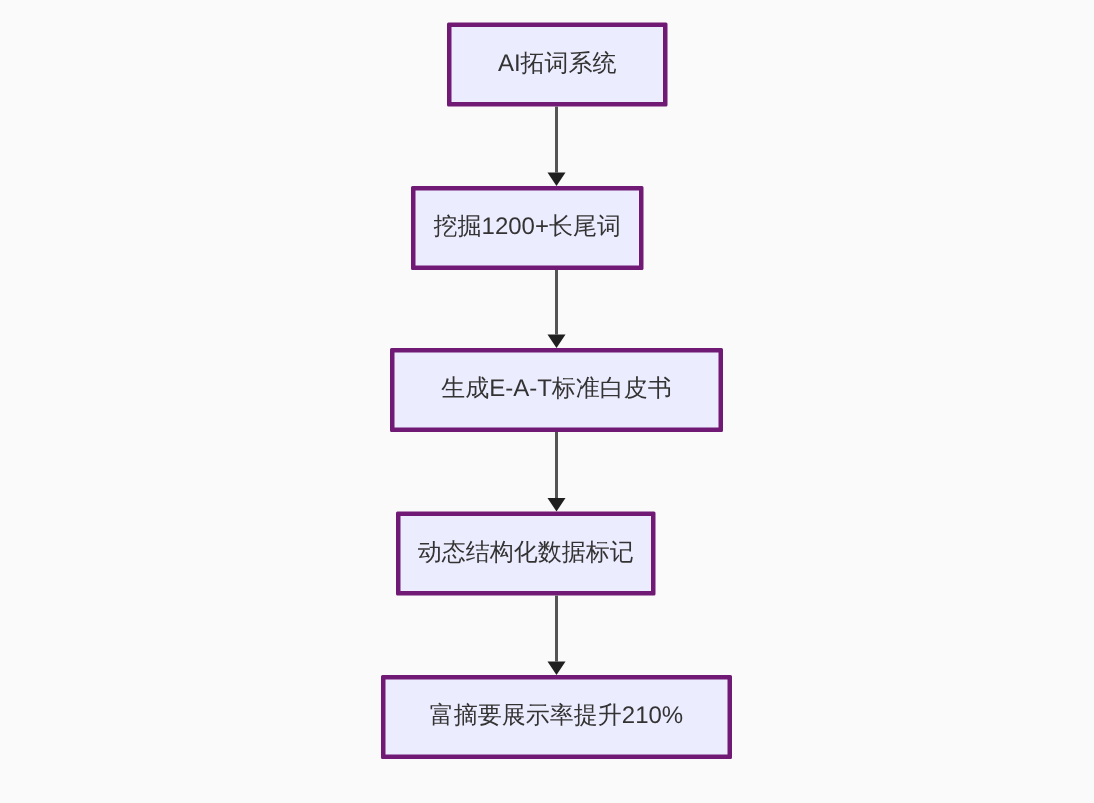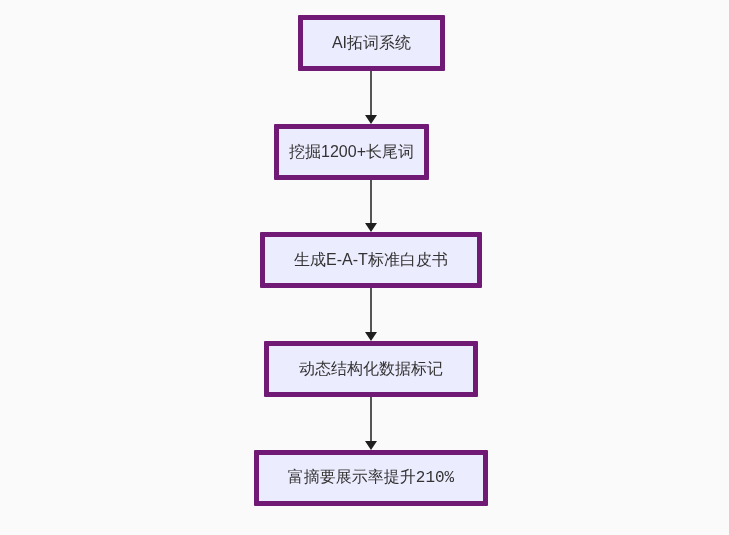--- a/index.html
+++ b/index.html
@@ -14,36 +14,36 @@
   .canvas {
     position: relative;
     width: 729px;
     height: 535px;
     background: #fafafa;
   }
   .node {
     position: absolute;
     box-sizing: border-box;
     background: #ececff;
-    border: 5px solid #701a75;
+    border: 3px solid #701a75;
     color: #333333;
     font-size: 16px;
     line-height: 1;
     display: flex;
     align-items: center;
     justify-content: center;
     text-align: center;
     height: 56px;
     border-radius: 1px;
   }
   .node-1 { left: 298px; top: 15px;  width: 147px; }
   .node-2 { left: 274px; top: 124px; width: 155px; }
   .node-3 { left: 260px; top: 232px; width: 222px; }
-  .node-4 { left: 264px; top: 341px; width: 214px; }
-  .node-5 { left: 254px; top: 450px; width: 234px; font-family: Liberation Mono, monospace; }
+  .node-4 { left: 264px; top: 341px; width: 173px; }
+  .node-5 { left: 254px; top: 450px; width: 234px; }
 
   .edge {
     position: absolute;
     left: 365px;           
     width: 12px;
     display: flex;
     flex-direction: column;
     align-items: center;
   }
   .edge-1 { top: 71px;  height: 53px; }

